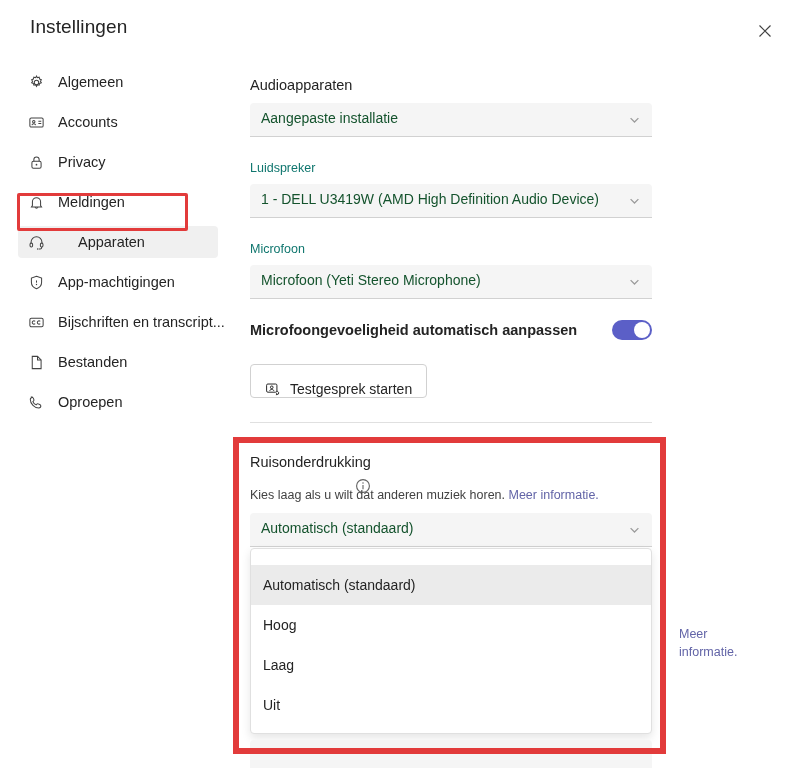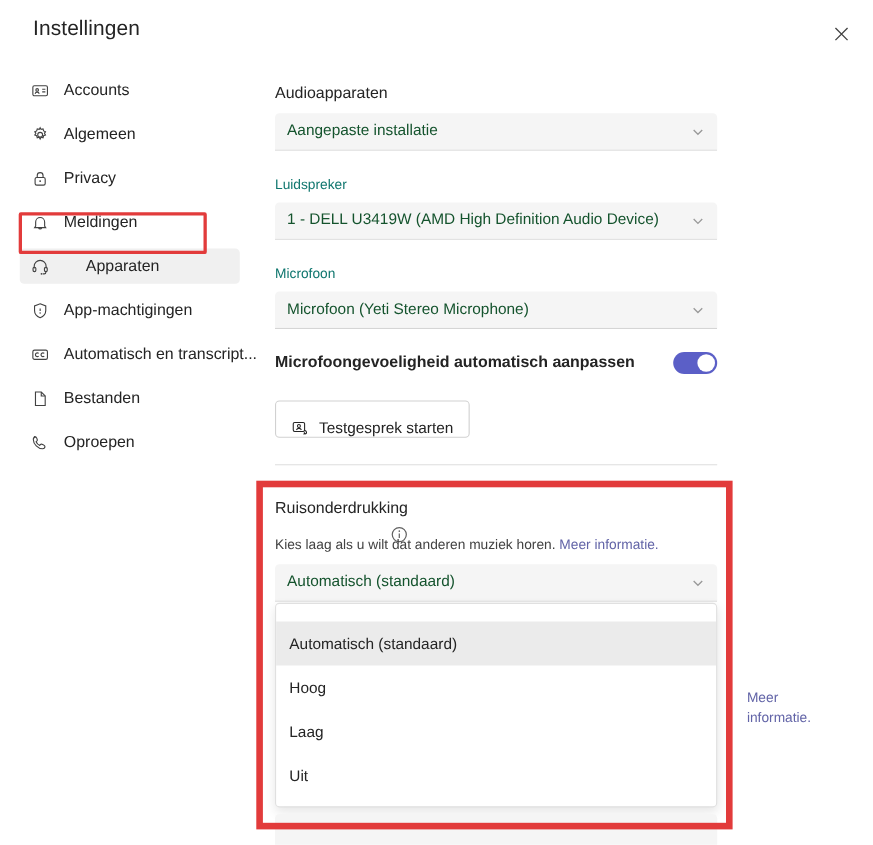--- a/index.html
+++ b/index.html
@@ -320,37 +320,37 @@
         <path d="M2.5 2.5 L13.5 13.5 M13.5 2.5 L2.5 13.5"></path>
       </svg>
     </span>
   </div>
 
   <div class="sidebar">
 
     <div class="nav-item">
       <span class="nav-ico">
         <svg width="17" height="17" viewBox="0 0 20 20" fill="none" stroke="#424242" stroke-width="1.2">
+          <circle cx="10" cy="10" r="2.6"></circle>
+          <path d="M10 2.4l1 1.9 2.1-.5.6 2.1 2 .8-1.1 1.8 1.1 1.8-2 .8-.6 2.1-2.1-.5-1 1.9-1-1.9-2.1.5-.6-2.1-2-.8 1.1-1.8L4.3 6.7l2-.8.6-2.1 2.1.5z"></path>
+        </svg>
+      </span>
+      <span class="nav-label">Algemeen</span>
+    </div>
+
+    <div class="nav-item">
+      <span class="nav-ico">
+        <svg width="17" height="17" viewBox="0 0 20 20" fill="none" stroke="#424242" stroke-width="1.2">
           <rect x="2.2" y="4.6" width="15.6" height="10.8" rx="1.6"></rect>
           <circle cx="6.8" cy="9.1" r="1.4"></circle>
           <path d="M4.6 13.2c.3-1.1 1.2-1.7 2.2-1.7s1.9.6 2.2 1.7"></path>
           <path d="M12.2 8.4h3.4M12.2 11.2h3.4"></path>
         </svg>
       </span>
       <span class="nav-label">Accounts</span>
-    </div>
-
-    <div class="nav-item">
-      <span class="nav-ico">
-        <svg width="17" height="17" viewBox="0 0 20 20" fill="none" stroke="#424242" stroke-width="1.2">
-          <circle cx="10" cy="10" r="2.6"></circle>
-          <path d="M10 2.4l1 1.9 2.1-.5.6 2.1 2 .8-1.1 1.8 1.1 1.8-2 .8-.6 2.1-2.1-.5-1 1.9-1-1.9-2.1.5-.6-2.1-2-.8 1.1-1.8L4.3 6.7l2-.8.6-2.1 2.1.5z"></path>
-        </svg>
-      </span>
-      <span class="nav-label">Algemeen</span>
     </div>
 
     <div class="nav-item">
       <span class="nav-ico">
         <svg width="17" height="17" viewBox="0 0 20 20" fill="none" stroke="#424242" stroke-width="1.2">
           <rect x="4.6" y="8.6" width="10.8" height="8.2" rx="1.8"></rect>
           <path d="M6.9 8.6V6.5a3.1 3.1 0 0 1 6.2 0v2.1"></path>
           <circle cx="10" cy="12.5" r="1" fill="#424242" stroke="none"></circle>
         </svg>
       </span>
@@ -391,21 +391,21 @@
       <span class="nav-label">App-machtigingen</span>
     </div>
 
     <div class="nav-item">
       <span class="nav-ico">
         <svg width="17" height="17" viewBox="0 0 20 20" fill="none" stroke="#424242" stroke-width="1.2">
           <rect x="2.2" y="5" width="15.6" height="10" rx="1.8"></rect>
           <path d="M8.4 8.6a2 2 0 1 0 0 2.8M14.4 8.6a2 2 0 1 0 0 2.8"></path>
         </svg>
       </span>
-      <span class="nav-label">Automatisch en transcript...</span>
+      <span class="nav-label">Bijschriften en transcript...</span>
     </div>
 
     <div class="nav-item">
       <span class="nav-ico">
         <svg width="17" height="17" viewBox="0 0 20 20" fill="none" stroke="#424242" stroke-width="1.2">
           <path d="M5 2.8h6.2L15.4 7v10.2H5z"></path>
           <path d="M11.2 2.8V7h4.2"></path>
         </svg>
       </span>
       <span class="nav-label">Bestanden</span>

